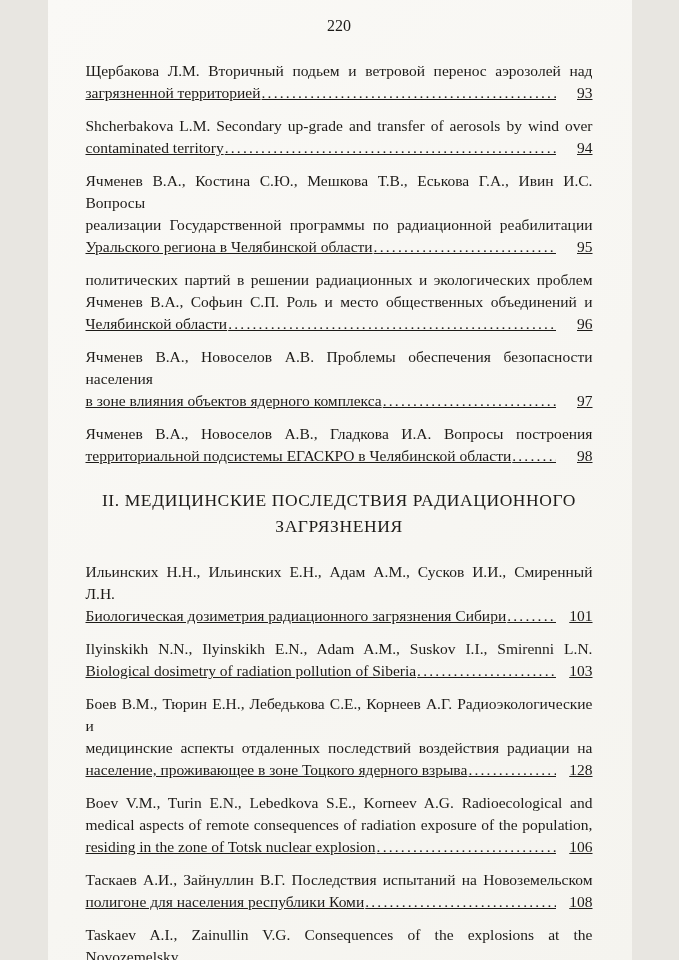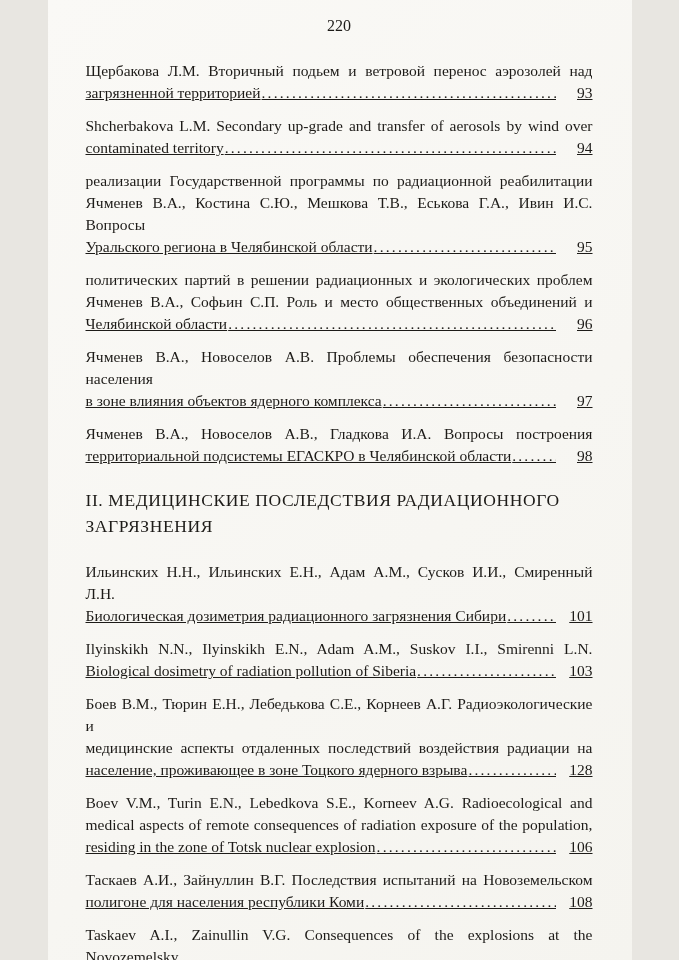--- a/index.html
+++ b/index.html
@@ -55,21 +55,21 @@
     letter-spacing: 2.2px;
   }
   .pagenum {
     flex: 0 0 auto;
     min-width: 30px;
     text-align: right;
     padding-left: 7px;
   }
   .section-heading {
     margin: 20px 0 22px 0;
-    text-align: left;
+    text-align: center;
     font-size: 17.5px;
     font-weight: normal;
     letter-spacing: 0.6px;
     line-height: 26px;
   }
 </style>
 </head>
 <body>
 
 <div class="page">
@@ -88,22 +88,22 @@
   <div class="entry">
     <div class="line">Shcherbakova L.M. Secondary up-grade and transfer of aerosols by wind over</div>
     <div class="lastline">
       <span class="ltext">contaminated territory</span>
       <span class="dots"></span>
       <span class="pagenum">94</span>
     </div>
   </div>
 
   <div class="entry">
+    <div class="line">Ячменев В.А., Костина С.Ю., Мешкова Т.В., Еськова Г.А., Ивин И.С. Вопросы</div>
     <div class="line">реализации Государственной программы по радиационной реабилитации</div>
-    <div class="line">Ячменев В.А., Костина С.Ю., Мешкова Т.В., Еськова Г.А., Ивин И.С. Вопросы</div>
     <div class="lastline">
       <span class="ltext">Уральского региона в Челябинской области</span>
       <span class="dots"></span>
       <span class="pagenum">95</span>
     </div>
   </div>
 
   <div class="entry">
     <div class="line">политических партий в решении радиационных и экологических проблем</div>
     <div class="line">Ячменев В.А., Софьин С.П. Роль и место общественных объединений и</div>

